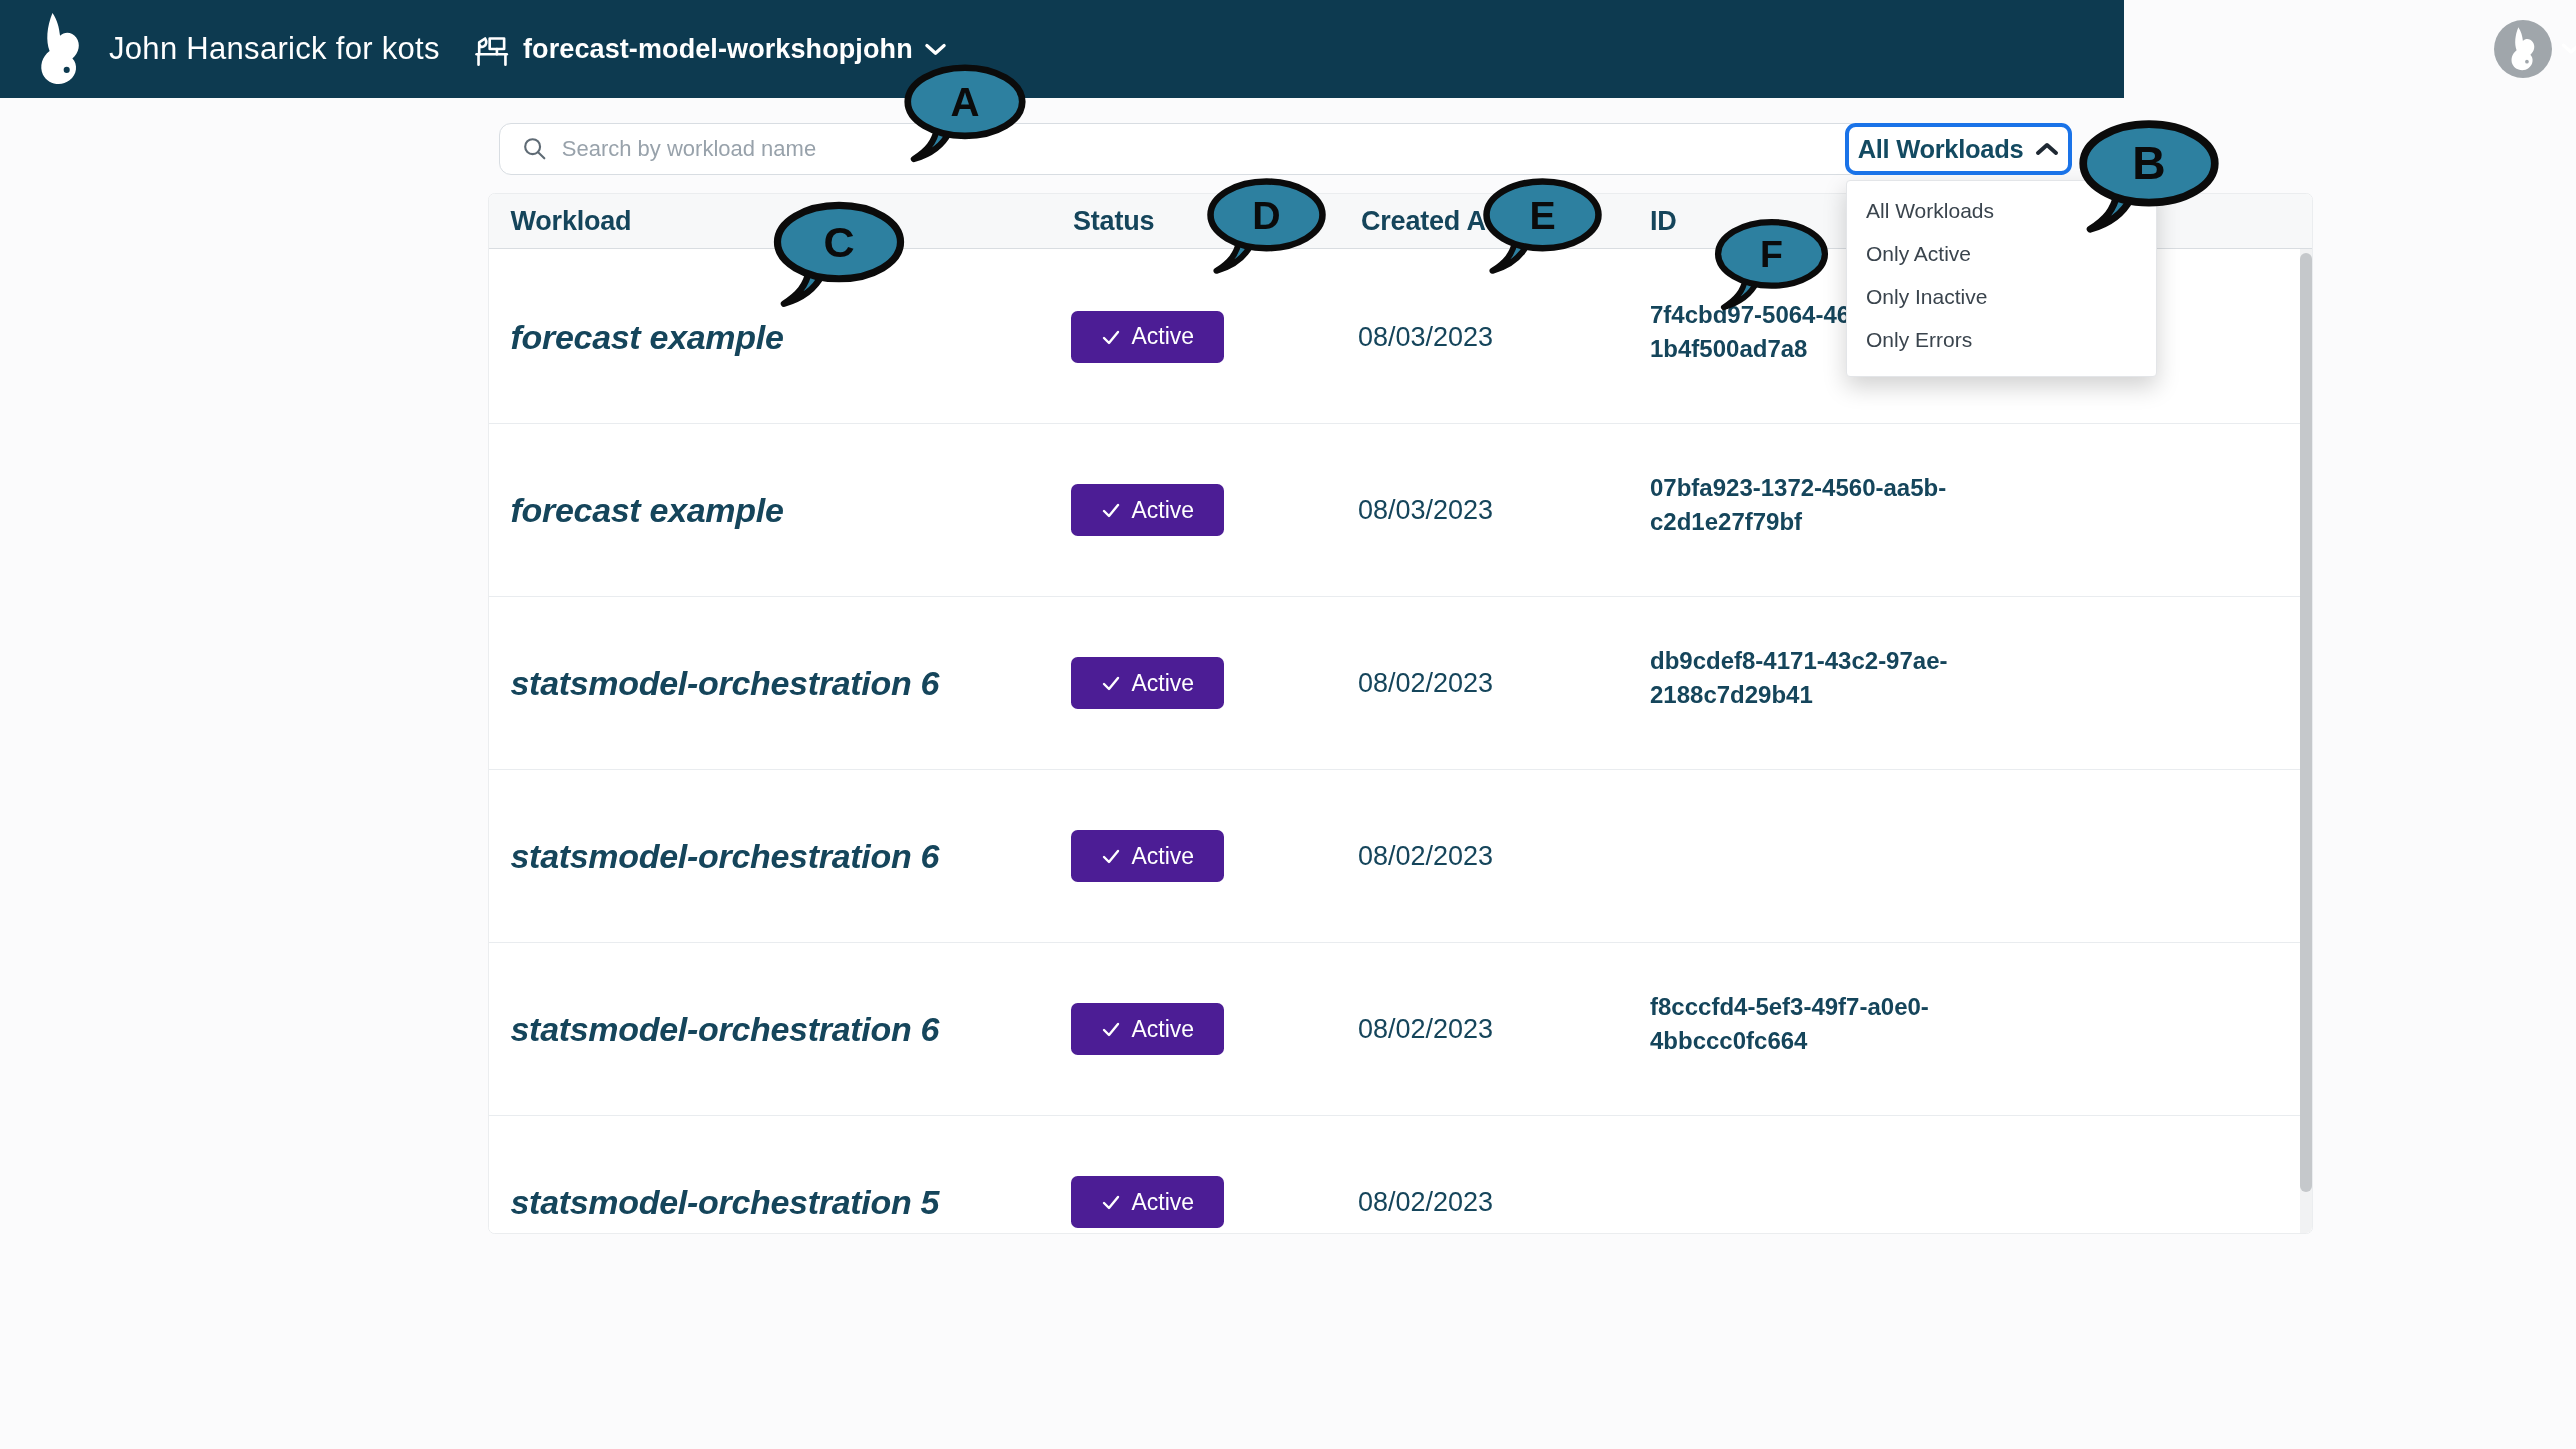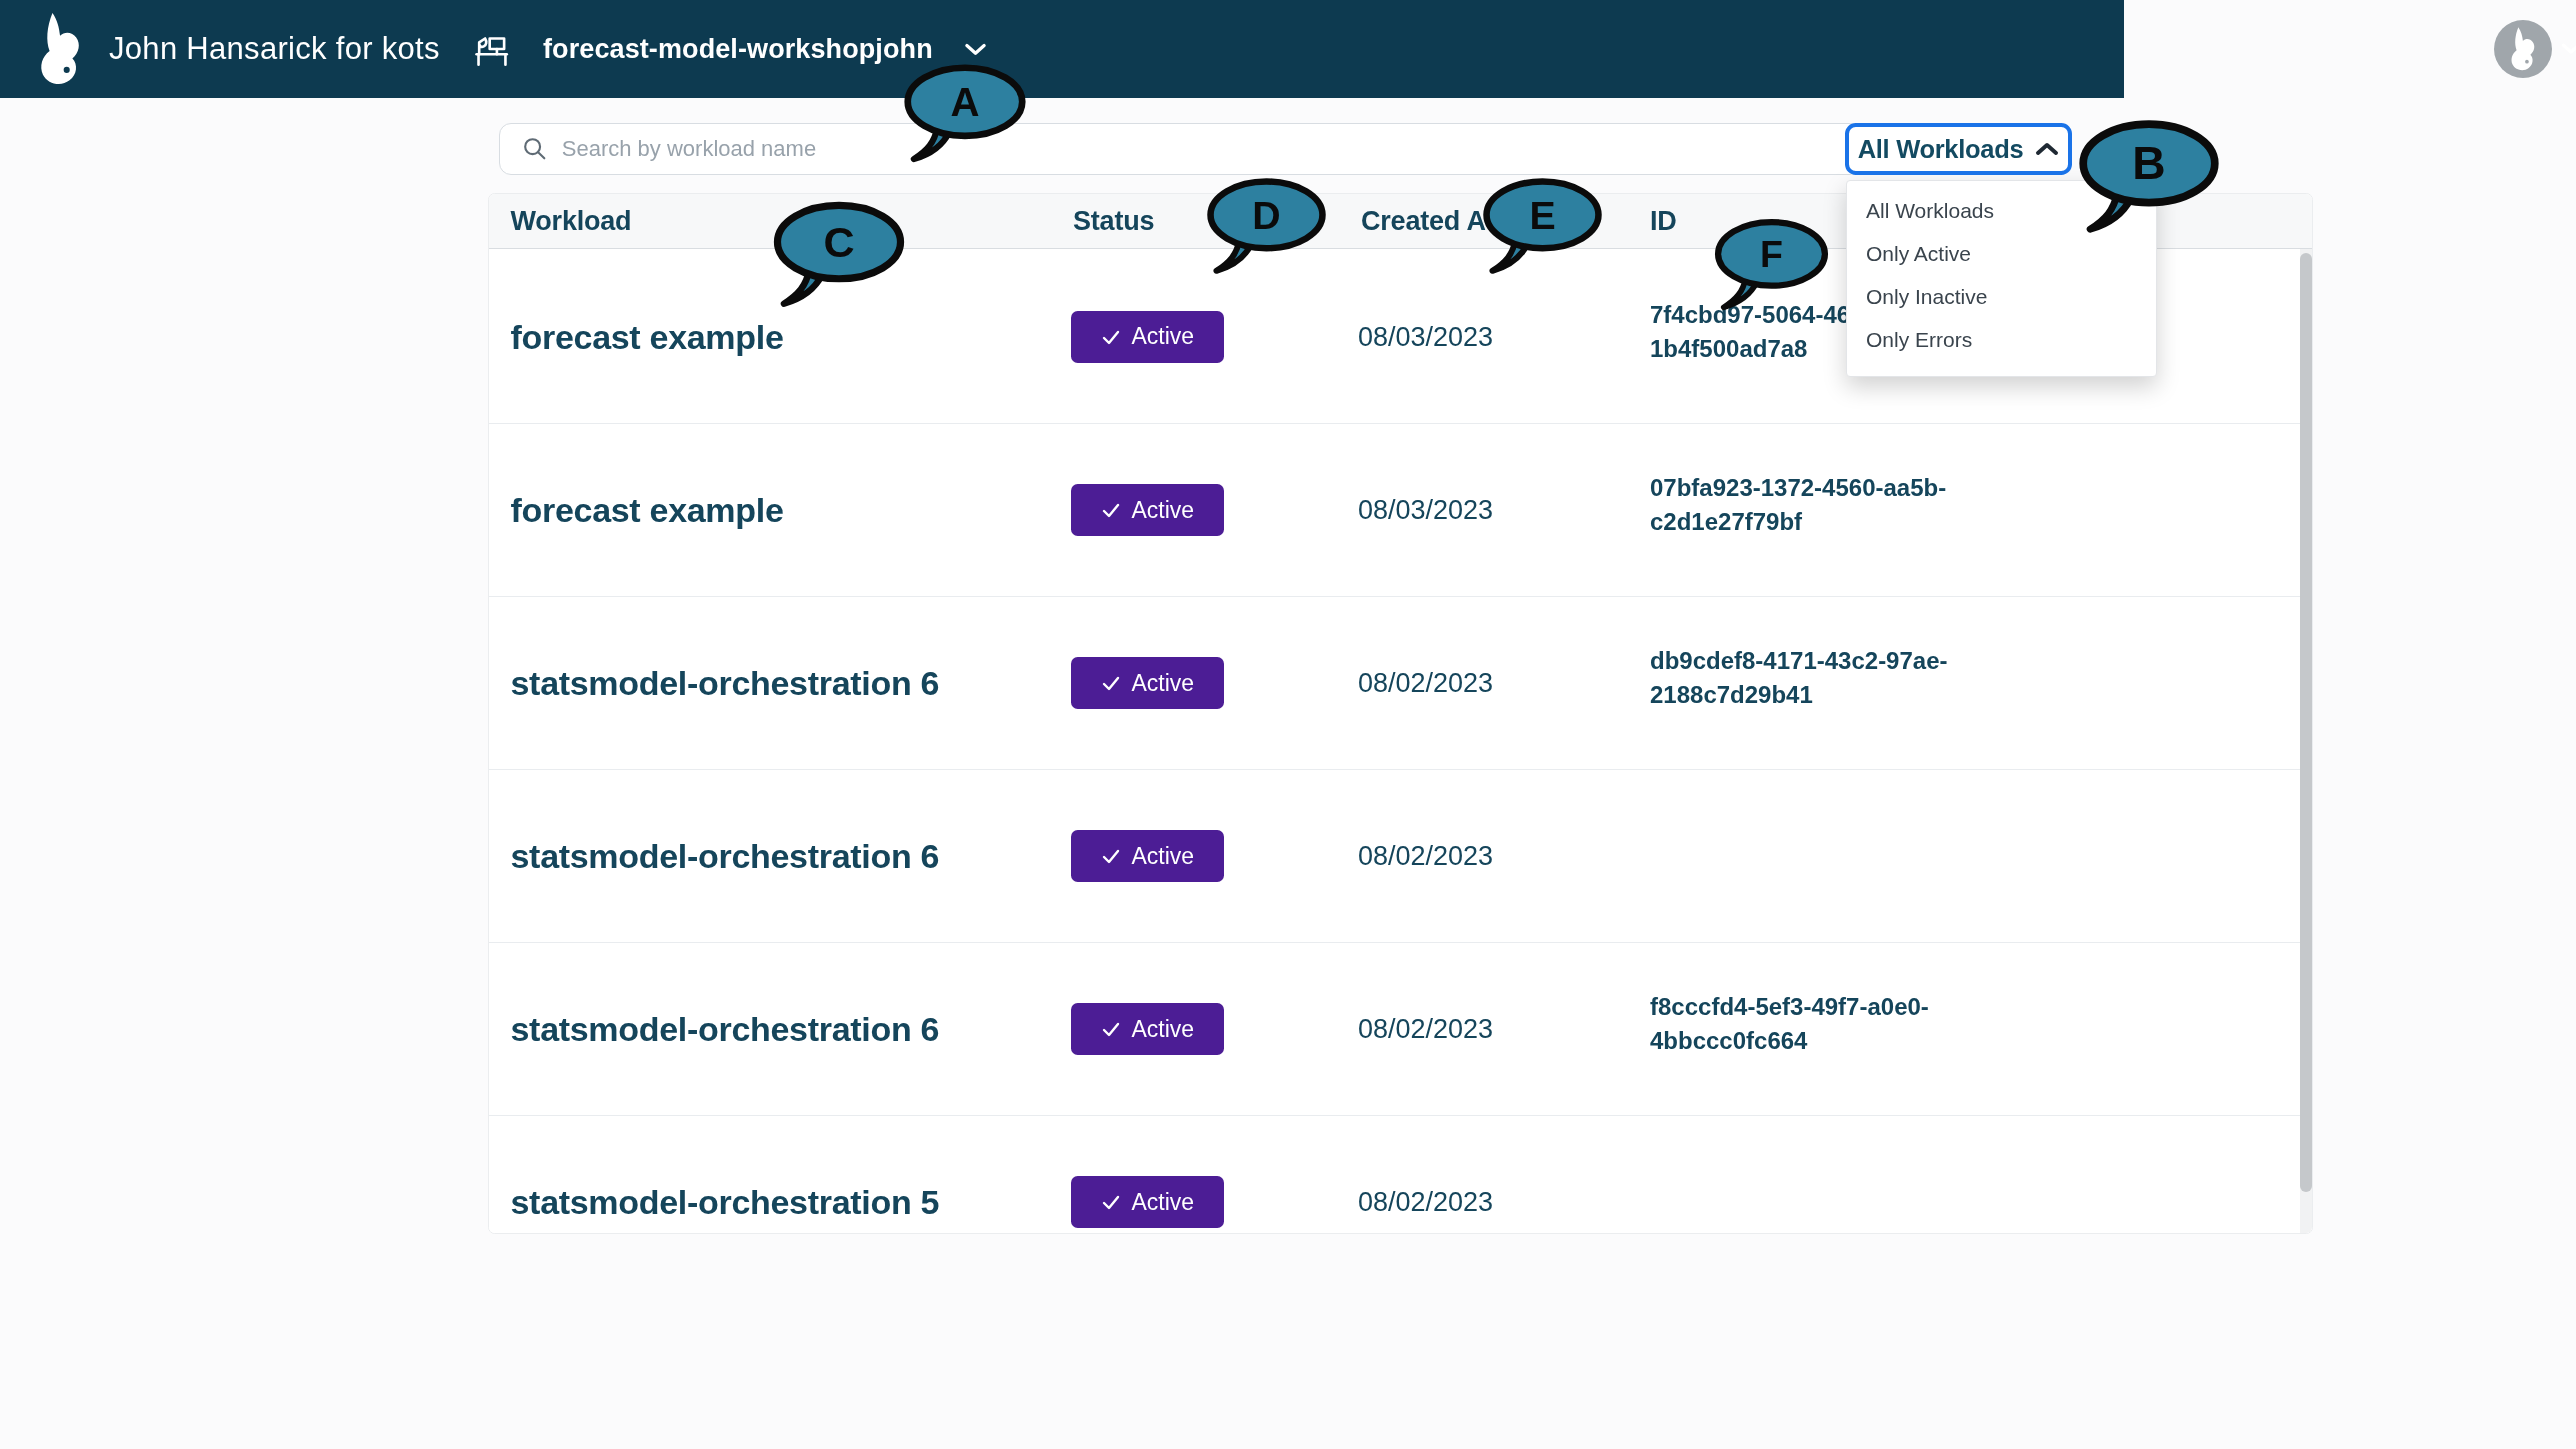--- a/index.html
+++ b/index.html
@@ -4,21 +4,21 @@
 <style>
   * { margin:0; padding:0; box-sizing:border-box; }
   html,body { width:2576px; height:1449px; overflow:hidden; }
   body { font-family:"Liberation Sans", sans-serif; background:#fbfbfc; position:relative; }
 
   
   .app-header { position:absolute; top:0; left:0; width:2124px; height:98px; background:#0d3a50; z-index:30; }
   .brand-logo { position:absolute; left:29.5px; top:10.7px; width:62px; height:76px; }
   .brand-title { position:absolute; left:109px; top:0; height:98px; display:flex; align-items:center;
                  color:#ffffff; font-size:31px; letter-spacing:0.3px; }
-  .workspace { position:absolute; left:470px; top:0; height:98px; display:flex; align-items:center; gap:31px; cursor:pointer; }
+  .workspace { position:absolute; left:470px; top:0; height:98px; display:flex; align-items:center; gap:11px; cursor:pointer; }
   .workspace-name { color:#ffffff; font-size:27px; font-weight:bold; letter-spacing:0.1px; }
   .nav { position:absolute; right:0; top:0; height:98px; display:flex; align-items:center; }
   .avatar-wrap { position:absolute; left:2494px; top:0; height:98px; display:flex; align-items:center; gap:9.4px; cursor:pointer; }
   .avatar { width:58px; height:58px; border-radius:50%; background:#a0a6ab; display:flex; align-items:center; justify-content:center; }
 
   
   .search-box { position:absolute; left:482px; top:123px; width:1362px; height:52px; background:#ffffff;
                 border:1.3px solid #d8dde2; border-radius:12px; display:flex; align-items:center; z-index:5;margin-left:17px; }
   .search-box svg { margin-left:21.5px; }
   .search-box input { border:none; outline:none; flex:1; margin-left:14.8px; font-size:22px; color:#31404b;
@@ -39,21 +39,21 @@
   .table-card { position:absolute; left:488px; top:193px; width:1825px; height:1041px; background:#ffffff;
                 border:0.7px solid #ebedef; border-radius:6.7px; overflow:hidden; z-index:4; }
   .thead { position:absolute; top:0; left:0; width:100%; height:55px; background:#f7f8f9; border-bottom:1.3px solid #d9dde1; }
   .th { position:absolute; top:0; height:55px; display:flex; align-items:center; font-size:27px; font-weight:bold;
         color:#15455b; letter-spacing:-0.2px; }
   .th0 { left:21.5px; } .th1 { left:584px; } .th2 { left:872px; } .th3 { left:1161px; }
   .rows { position:absolute; top:56px; left:0; right:0; bottom:0; overflow:hidden; }
   .row { position:absolute; left:0; width:100%; height:173px; background:#ffffff; cursor:pointer; }
   .rowline { border-top:1.3px solid #e9ecef; }
   .cell-name { position:absolute; left:21.5px; top:50%; transform:translateY(-50%); font-size:34px; font-weight:bold;
-               color:#15455b; letter-spacing:-0.3px; white-space:nowrap; }
+               color:#15455b; letter-spacing:-0.3px; white-space:nowrap;font-style:italic; }
   .badge { position:absolute; left:582px; top:50%; transform:translateY(-50%); width:153px; height:52px;
            background:#4c1d95; border-radius:6.7px; display:flex; align-items:center; justify-content:center; gap:10.7px; }
   .badge span { color:#ffffff; font-size:23px; }
   .cell-date { position:absolute; left:869px; top:50%; transform:translateY(-50%); font-size:27px; color:#15455b; }
   .cell-id { position:absolute; left:1161px; top:50%; transform:translateY(calc(-50% - 5.4px)); font-size:24px; font-weight:bold;
              color:#15455b; line-height:34px; white-space:nowrap; }
   .scroll-track { position:absolute; right:0; top:55px; bottom:0; width:12px; background:#f1f2f3; }
   .scroll-thumb { position:absolute; right:0; top:59px; width:12px; height:939px; background:#c5c8cb; border-radius:6px; }
 
   

